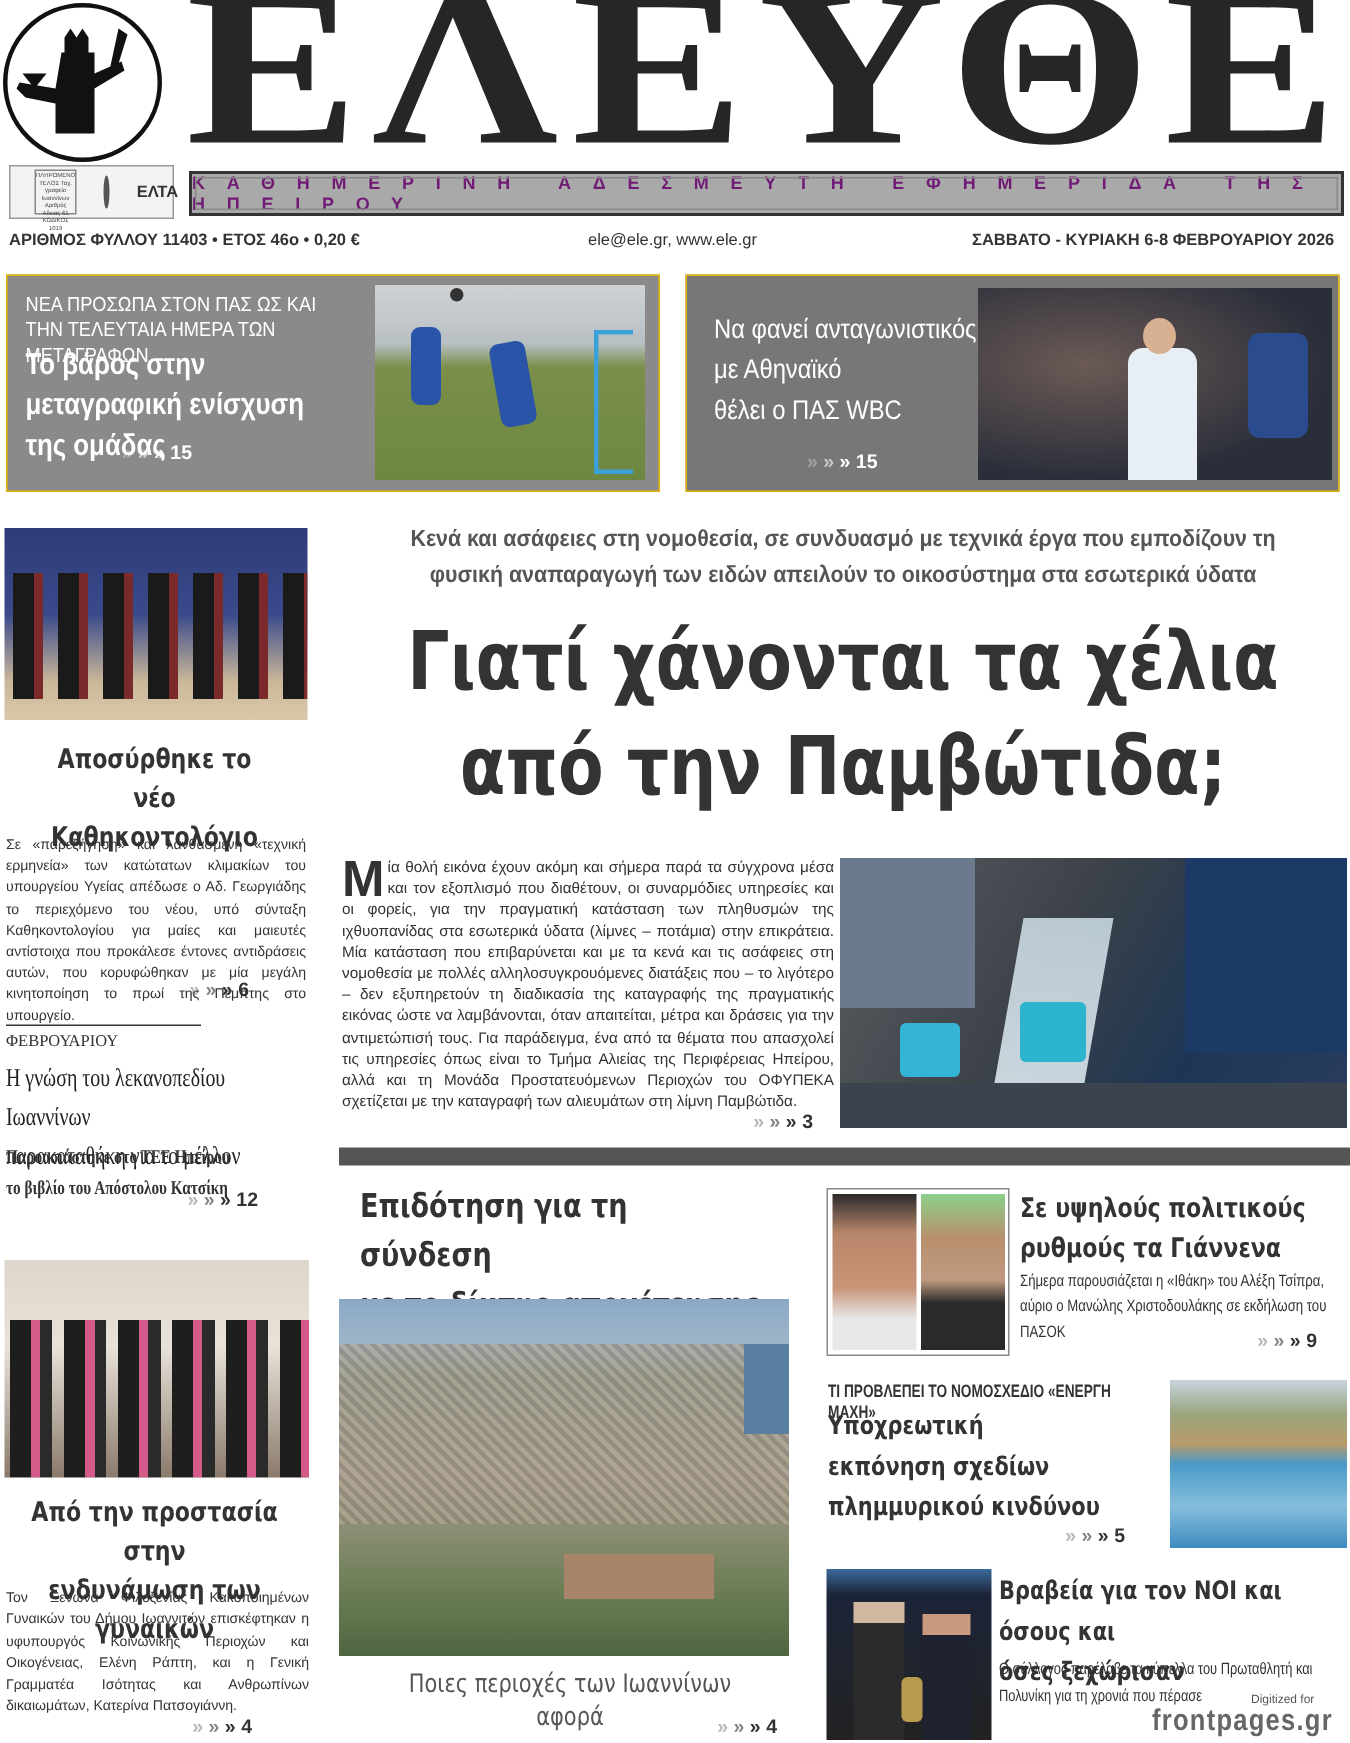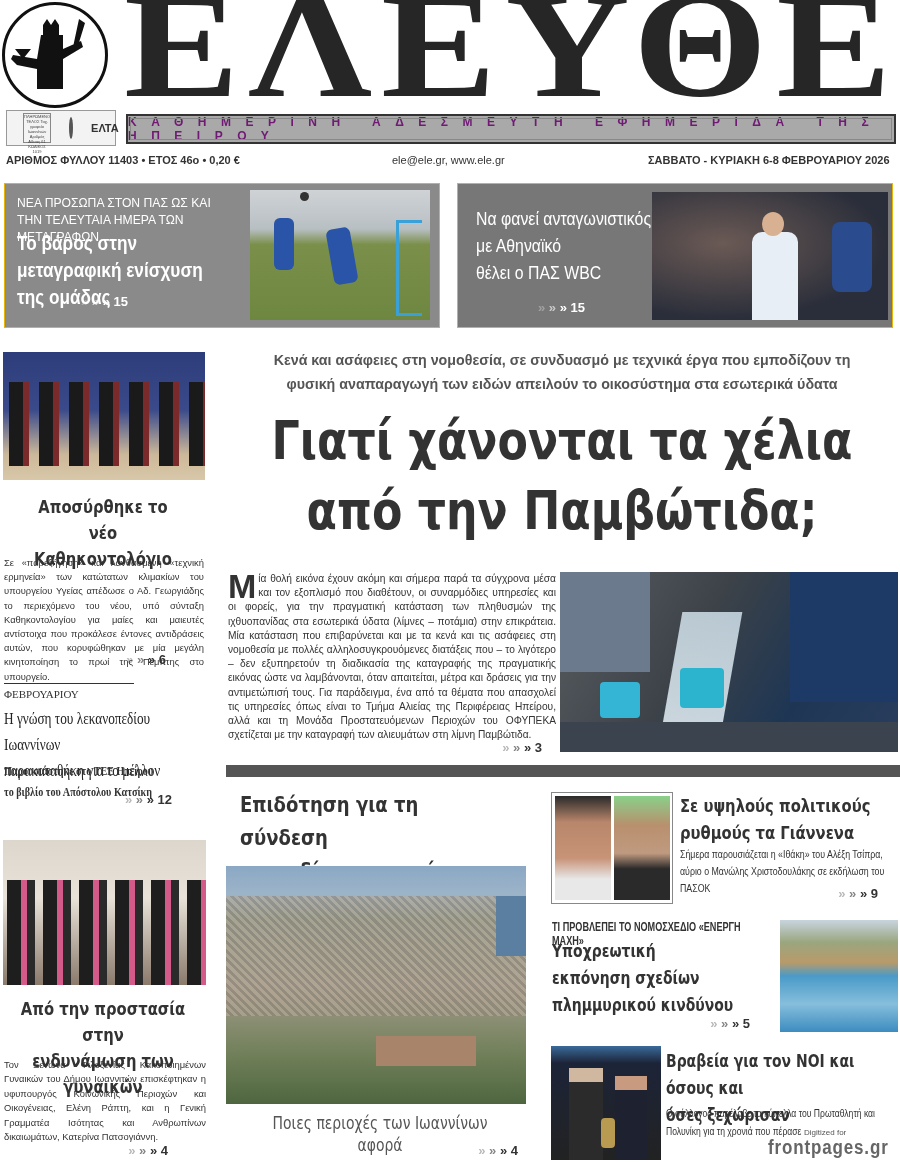--- a/index.html
+++ b/index.html
@@ -165,14 +165,14 @@
 <div class="ph" style="left:551px;top:1046px;width:110px;height:114px;background:linear-gradient(#3a6a9a 0%,#1c2438 15%,#222 100%)">
   <div class="abs" style="left:18px;top:22px;width:34px;height:92px;background:#2b2b2b;border-top:14px solid #d0b8a0"></div>
   <div class="abs" style="left:64px;top:30px;width:32px;height:84px;background:#1e2230;border-top:14px solid #c89a80"></div>
   <div class="abs" style="left:50px;top:72px;width:14px;height:30px;background:#b89a50;border-radius:4px"></div>
 </div>
 <div class="abs hd" style="left:666px;top:1048px;width:290px;font-size:17px;line-height:27px">
   <div>Βραβεία για τον ΝΟΙ και όσους και</div>
   <div>όσες ξεχώρισαν</div>
 </div>
 <div class="abs" style="left:666px;top:1104px;width:290px;font-size:11px;line-height:18px;color:#333;transform:scaleX(.78);transform-origin:left">Ο σύλλογος παρέλαβε τα κύπελλα του Πρωταθλητή και Πολυνίκη για τη χρονιά που πέρασε</div>
-<div class="abs" style="left:804px;top:1128px;font-size:8px;color:#555">Digitized for</div>
+<div class="abs" style="left:834px;top:1128px;font-size:8px;color:#555">Digitized for</div>
 <div class="abs" style="left:768px;top:1136px;font-size:20px;font-weight:bold;color:#666;transform:scaleX(.85);transform-origin:left;letter-spacing:1px">frontpages.gr</div>
 
 </body></html>

